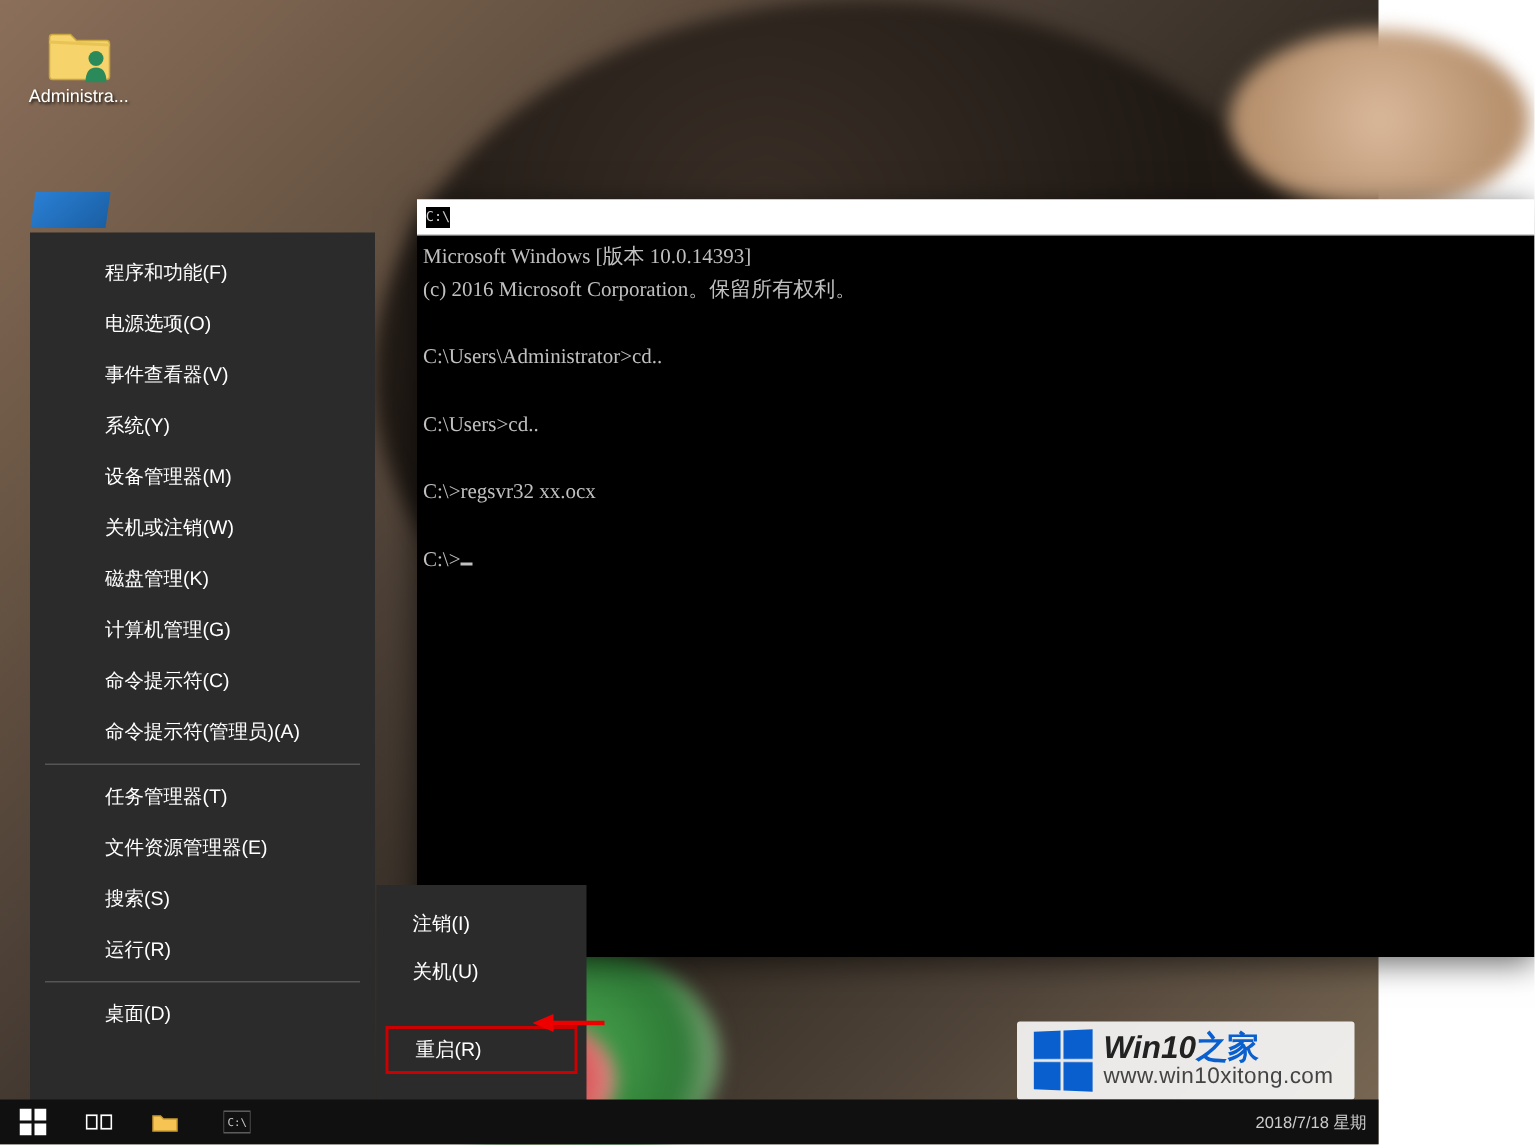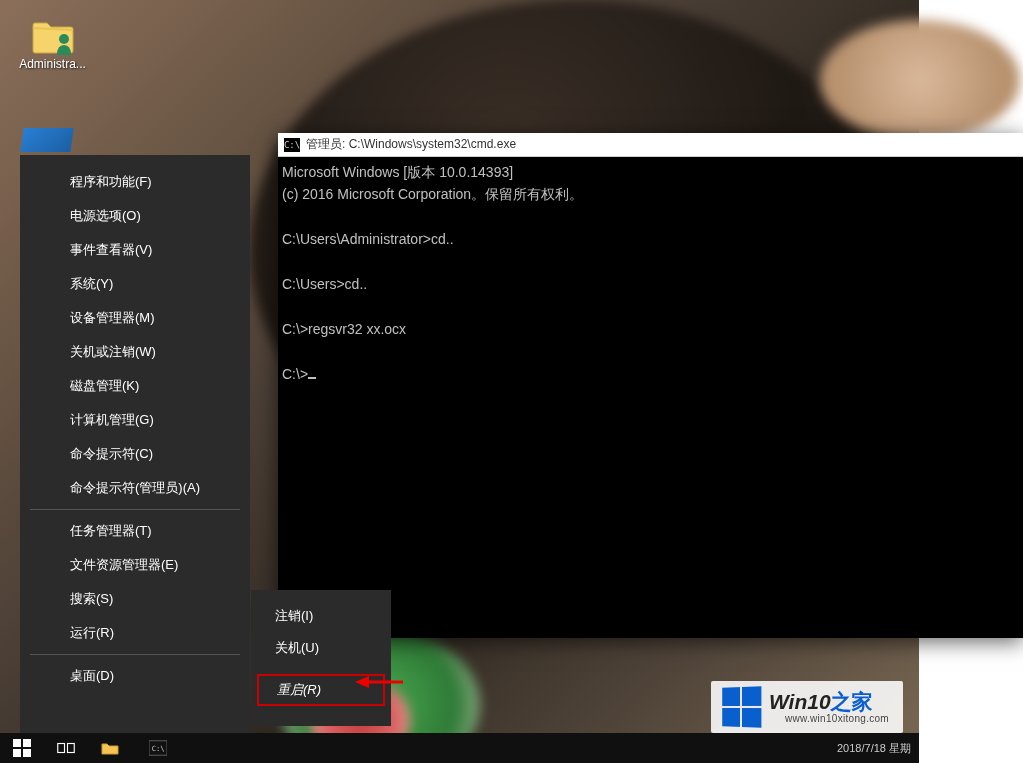--- a/index.html
+++ b/index.html
@@ -51,21 +51,21 @@
   font-size: 10px; color: #ccc;
 }
 
 
 .submenu {
   position: absolute; left: 251px; top: 590px;
   width: 140px; background: #2b2b2b; color: #fff;
   font-size: 13px; padding: 10px 0;
 }
 .submenu-item { padding: 7px 0 7px 24px; cursor: default; }
-.submenu-item.boxed { border: 2px solid #c00; margin: 10px 6px; padding: 5px 0 5px 18px; font-style: italic; }
+.submenu-item.boxed { border: 2px solid #c00; margin: 20px 6px; padding: 5px 0 5px 18px; }
 .red-arrow {
   position: absolute; left: 355px; top: 674px;
   width: 50px; height: 16px;
 }
 .red-arrow svg { width: 100%; height: 100%; }
 
 
 .cmd-window {
   position: absolute; left: 278px; top: 133px;
   width: 745px; height: 505px;
@@ -74,40 +74,40 @@
   box-shadow: 0 4px 20px rgba(0,0,0,0.6);
 }
 .cmd-titlebar {
   height: 24px; background: #fff; display: flex; align-items: center;
   padding: 0 6px; border-bottom: 1px solid #ccc;
   font-size: 12px; color: #333;
 }
 .cmd-icon { width: 16px; height: 14px; background: #000; display: inline-flex; align-items: center; justify-content: center; margin-right: 6px; color: #ccc; font-size: 9px; font-family: monospace; }
 .cmd-body {
   flex: 1; background: #000; color: #c0c0c0;
-  font-family: Liberation Sans, sans-serif;
+  font-family: Liberation Serif, serif;
   font-size: 14px; line-height: 1.6;
   padding: 4px 4px;
   white-space: pre;
 }
 .cmd-cursor { display: inline-block; width: 8px; height: 2px; background: #c0c0c0; vertical-align: baseline; }
 
 
 .watermark {
   position: absolute; right: 16px; bottom: 30px;
   display: flex; align-items: center; gap: 8px;
   background: rgba(255,255,255,0.88);
   padding: 6px 14px 6px 10px; border-radius: 2px;
 }
 .watermark .win-logo { display: grid; grid-template: 1fr 1fr / 1fr 1fr; gap: 2px; width: 40px; height: 40px; transform: perspective(100px) rotateY(-12deg); }
 .watermark .win-logo div { background: #0a5fce; }
 .watermark .wm-text { display: flex; flex-direction: column; line-height: 1.1; }
 .wm-big { font-size: 21px; font-weight: 600; color: #222; font-style: italic; }
 .wm-big .home { color: #0a5fce; font-style: normal; }
-.wm-url { font-size: 10px; color: #444; letter-spacing: 0.3px; margin-left: 16px; }
+.wm-url { font-size: 15px; color: #444; letter-spacing: 0.3px; }
 
 
 .taskbar {
   position: absolute; left: 0; bottom: 0; width: 100%; height: 30px;
   background: #101010; display: flex; align-items: center;
 }
 .tb-btn { width: 44px; height: 30px; display: flex; align-items: center; justify-content: center; cursor: pointer; }
 .tb-btn svg { width: 18px; height: 18px; }
 .tb-spacer { flex: 1; }
 .tb-date { color: #ccc; font-size: 11px; padding: 0 8px; }
@@ -133,21 +133,20 @@
       <path d="M2 12 L42 14 L42 16 L2 14 Z" fill="#e8c455"></path>
       <circle cx="33" cy="24" r="5" fill="#2a8a5a"></circle>
       <path d="M26 40 Q26 30 33 30 Q40 30 40 40 Z" fill="#2a8a5a"></path>
     </svg>
     <div class="desktop-icon-label">Administra...</div>
   </div>
 
   <div class="cmd-window">
     <div class="cmd-titlebar">
       <span class="cmd-icon">C:\</span>
-      <span>管理员: C:\Windows\system32\cmd.exe</span>
     </div>
     <div class="cmd-body"><span>Microsoft Windows [版本 10.0.14393]</span>
 <span>(c) 2016 Microsoft Corporation。保留所有权利。</span>
 
 <span>C:\Users\Administrator&gt;cd..</span>
 
 <span>C:\Users&gt;cd..</span>
 
 <span>C:\&gt;regsvr32 xx.ocx</span>
 

